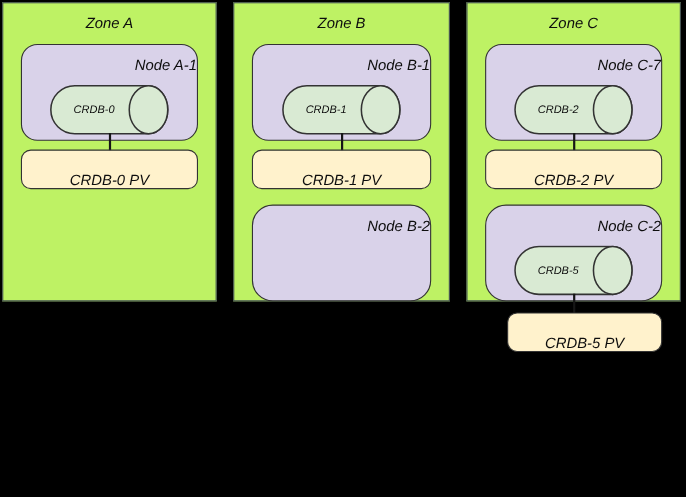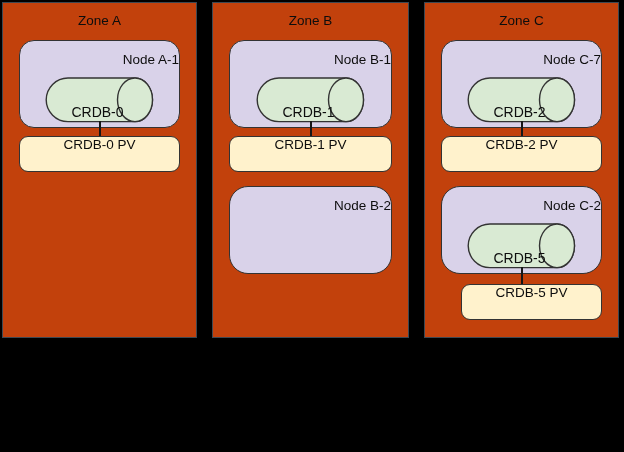--- a/index.html
+++ b/index.html
@@ -11,24 +11,25 @@
   #stage {
     position: relative;
     width: 624px;
     height: 452px;
     background: #000000;
     overflow: hidden;
   }
   .zone {
     position: absolute;
     top: 2px;
-    height: 336px;
-    background: #c2410c;
+    height: 272px;
+    background: #bef264;
     border: 1.5px solid #3d4852;
     box-sizing: border-box;
+    font-style: italic;
   }
   #zone-a { left: 2px;   width: 195px; }
   #zone-b { left: 212px; width: 197px; }
   #zone-c { left: 424px; width: 195px; }
 
   .zone-title {
     position: absolute;
     top: 10px;
     left: 0;
     right: 0;
@@ -63,29 +64,28 @@
     top: 36px;
     left: 50%;
     transform: translateX(-50%);
     width: 110px;
     height: 46px;
   }
   .cylinder svg { display: block; }
   .cyl-label {
     position: absolute;
     top: 0;
-    left: 12px;
+    left: 0;
     width: 82px;
     height: 100%;
     display: flex;
     align-items: center;
     justify-content: center;
-    font-size: 14px;
-    color: #0d0d0d;
-    margin-top: 12px;
+    font-size: 10px;
+    color: #0d0d0d;
   }
   .connector {
     position: absolute;
     left: 50%;
     margin-left: -1px;
     width: 2px;
     background: #161616;
   }
   .connector.row1 { top: 118px; height: 16px; }
   .connector.row2 { top: 264px; height: 18px; }
@@ -93,21 +93,21 @@
   .pv {
     position: absolute;
     left: 16px;
     right: 16px;
     height: 36px;
     background: #fff2cc;
     border: 1.4px solid #333333;
     border-radius: 9px;
     box-sizing: border-box;
     display: flex;
-    align-items: flex-start;
+    align-items: flex-end;
     justify-content: center;
     font-size: 13.5px;
     color: #0d0d0d;
   }
   .pv.row1 { top: 133px; }
   .pv.row2 { top: 281px; margin-left: 20px; }
 </style>
 </head>
 <body>
 

